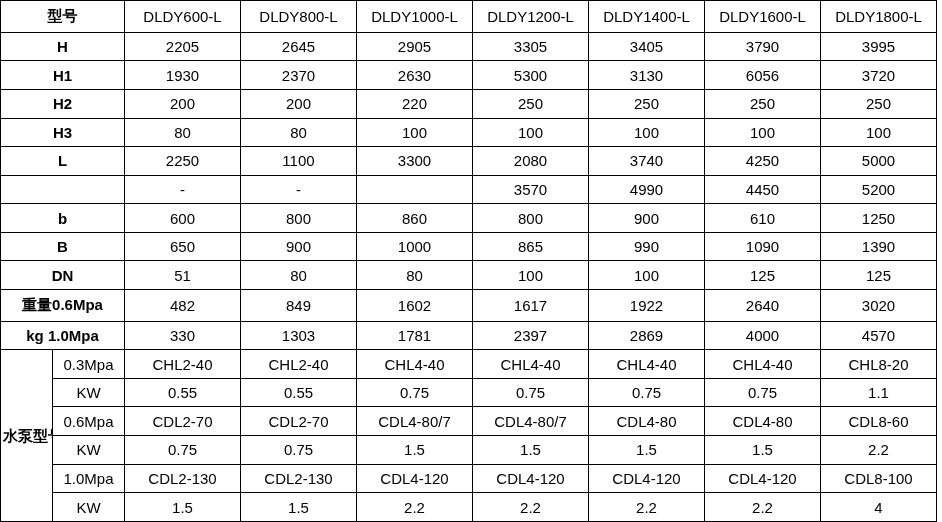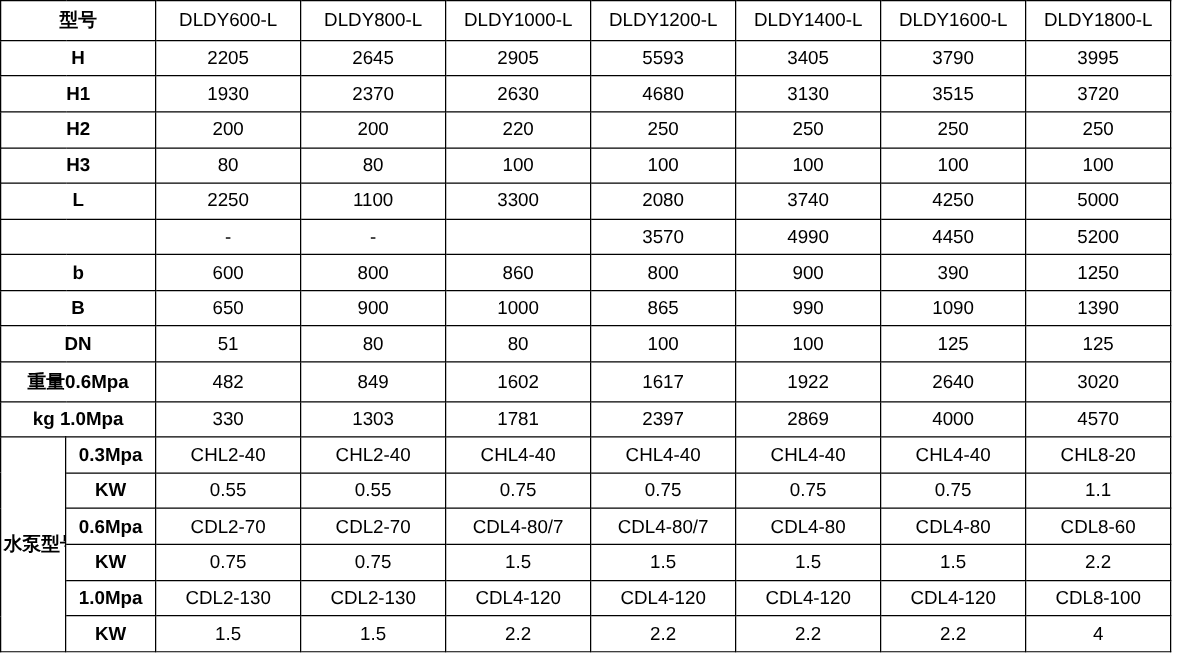--- a/index.html
+++ b/index.html
@@ -40,21 +40,21 @@
     color: #ffffff;
     font-weight: bold;
     font-size: 16px;
     line-height: 1.15;
     white-space: normal;
     width: 52px;
   }
   .hdr-sub {
     background: #3567c0;
     color: #ffffff;
-    font-weight: bold;
+    font-weight: normal;
     font-size: 12px;
     width: 72px;
   }
   .blank-row-label {
     background: #3567c0;
   }
 </style>
 </head>
 <body>
 
@@ -79,33 +79,33 @@
         <td>DLDY1200-L</td>
         <td>DLDY1400-L</td>
         <td>DLDY1600-L</td>
         <td>DLDY1800-L</td>
       </tr>
       <tr>
         <td class="hdr" colspan="2">H</td>
         <td>2205</td>
         <td>2645</td>
         <td>2905</td>
-        <td>5593</td>
+        <td>3305</td>
         <td>3405</td>
         <td>3790</td>
         <td>3995</td>
       </tr>
       <tr>
         <td class="hdr" colspan="2">H1</td>
         <td>1930</td>
         <td>2370</td>
         <td>2630</td>
-        <td>4680</td>
+        <td>5300</td>
         <td>3130</td>
-        <td>3515</td>
+        <td>6056</td>
         <td>3720</td>
       </tr>
       <tr>
         <td class="hdr" colspan="2">H2</td>
         <td>200</td>
         <td>200</td>
         <td>220</td>
         <td>250</td>
         <td>250</td>
         <td>250</td>
@@ -141,21 +141,21 @@
         <td>4450</td>
         <td>5200</td>
       </tr>
       <tr>
         <td class="hdr" colspan="2">b</td>
         <td>600</td>
         <td>800</td>
         <td>860</td>
         <td>800</td>
         <td>900</td>
-        <td>390</td>
+        <td>610</td>
         <td>1250</td>
       </tr>
       <tr>
         <td class="hdr" colspan="2">B</td>
         <td>650</td>
         <td>900</td>
         <td>1000</td>
         <td>865</td>
         <td>990</td>
         <td>1090</td>

